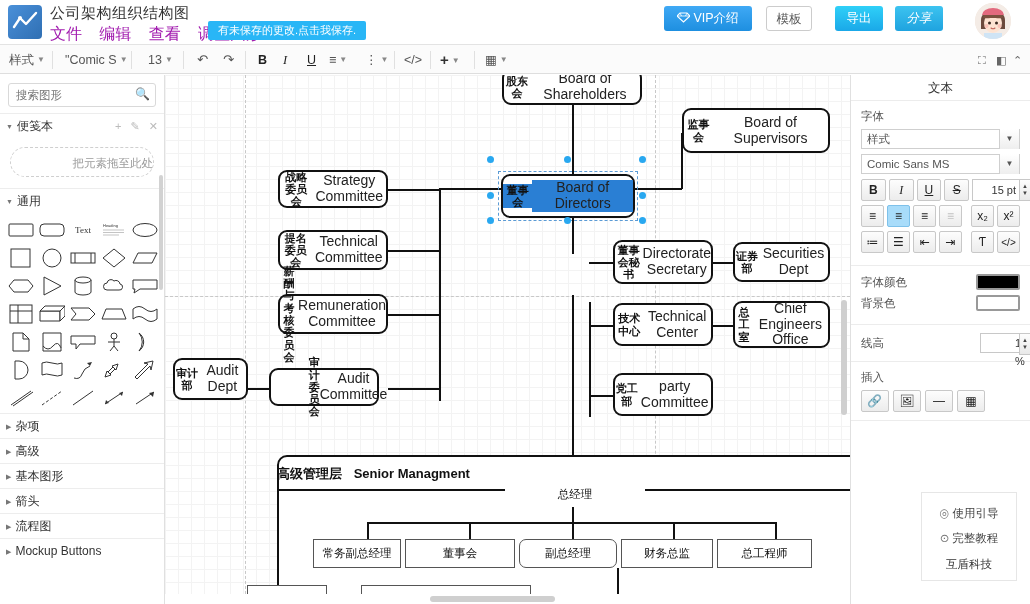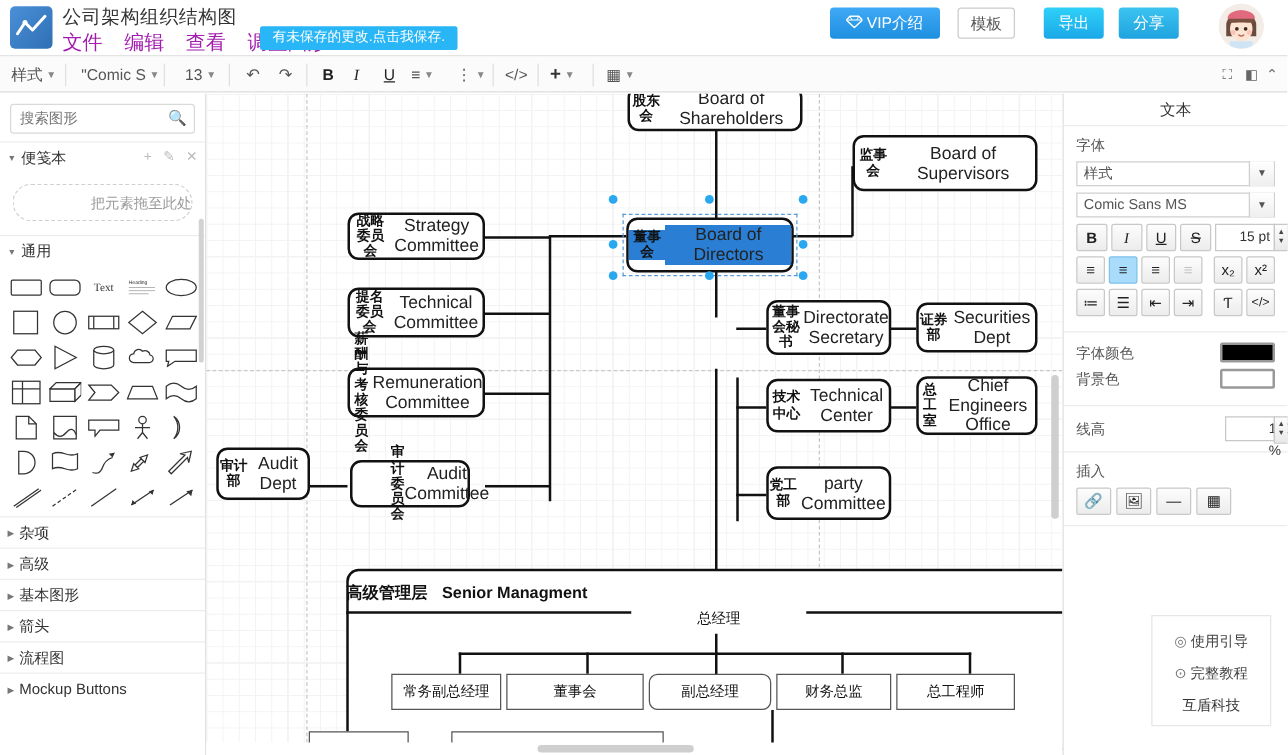--- a/index.html
+++ b/index.html
@@ -21,21 +21,21 @@
   .menu-item { display:inline-block; font-size:16px; color:#a21caf; margin-right:14px; cursor:default; }
   .save-pill { position:absolute; left:208px; top:21px; height:19px; line-height:19px;
                background:#29b6f6; color:#fff; font-size:11px; padding:0 10px; border-radius:2px;
                white-space:nowrap; }
   .btn { position:absolute; top:6px; height:25px; line-height:25px; font-size:12.5px;
          text-align:center; border-radius:3px; cursor:pointer; }
   .btn-vip { left:664px; width:88px; background:linear-gradient(180deg,#3fa9f5,#1e8fe0); color:#fff; }
   .btn-vip .dia { display:inline-block; margin-right:3px; vertical-align:-1px; }
   .btn-tpl { left:766px; width:46px; background:#fff; border:1px solid #ccc; color:#555; }
   .btn-exp { left:835px; width:48px; background:linear-gradient(180deg,#2fd0f8,#1aa8e8); color:#fff; }
-  .btn-share { left:895px; width:48px; background:linear-gradient(180deg,#3cc3f0,#1fa3df); color:#fff; }
+  .btn-share { left:895px; width:48px; background:linear-gradient(180deg,#3cc3f0,#1fa3df); color:#fff;font-style:italic; }
   .avatar { position:absolute; left:975px; top:3px; width:36px; height:36px; border-radius:50%;
             background:#f2e6dd; overflow:hidden; }
 
   
   .toolbar { position:absolute; left:0; top:44px; width:1030px; height:30px;
              background:#fbfbfb; border-top:1px solid #e3e3e3; border-bottom:1px solid #dedede; }
   .tb { position:absolute; top:0; height:30px; line-height:30px; font-size:12.5px; color:#555;
         padding:0 5px; cursor:pointer; white-space:nowrap; }
   .tb .car { font-size:8px; color:#888; margin-left:3px; vertical-align:2px; }
   .tb-sep { position:absolute; top:6px; width:1px; height:18px; background:#e0e0e0; }
@@ -521,21 +521,21 @@
       <span class="en">Strategy Committee</span>
     </div>
     <div class="node" style="left:113px; top:155px; width:110px; height:40px;">
       <span class="cn">提名委员会</span>
       <span class="en">Technical Committee</span>
     </div>
     <div class="node" style="left:113px; top:219px; width:110px; height:40px;">
       <span class="cn">薪酬与考核委员会</span>
       <span class="en">Remuneration Committee</span>
     </div>
-    <div class="node" style="left:115px; top:293px; width:96px; height:38px;padding-left:48px;">
+    <div class="node" style="left:104px; top:293px; width:110px; height:38px;padding-left:48px;">
       <span class="cn">审计委员会</span>
       <span class="en">Audit Committee</span>
     </div>
     <div class="node" style="left:8px; top:283px; width:75px; height:42px;">
       <span class="cn">审计部</span>
       <span class="en">Audit Dept</span>
     </div>
 
     <div class="node" style="left:448px; top:165px; width:100px; height:44px;">
       <span class="cn">董事会秘书</span>

